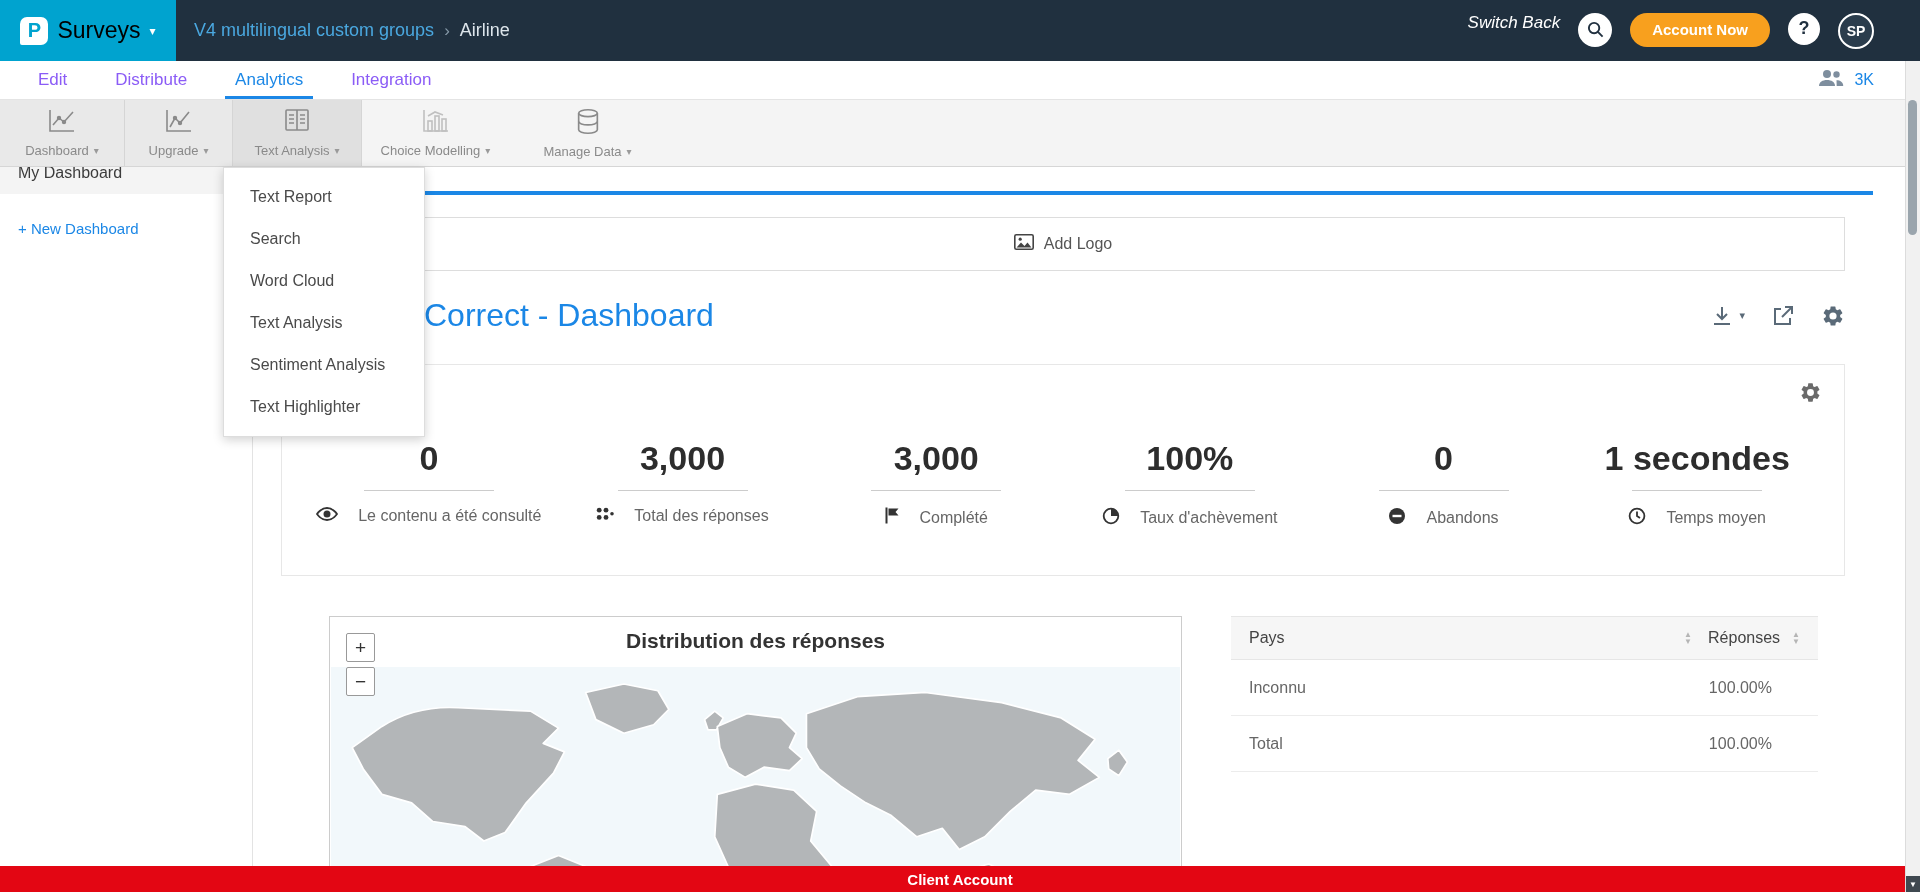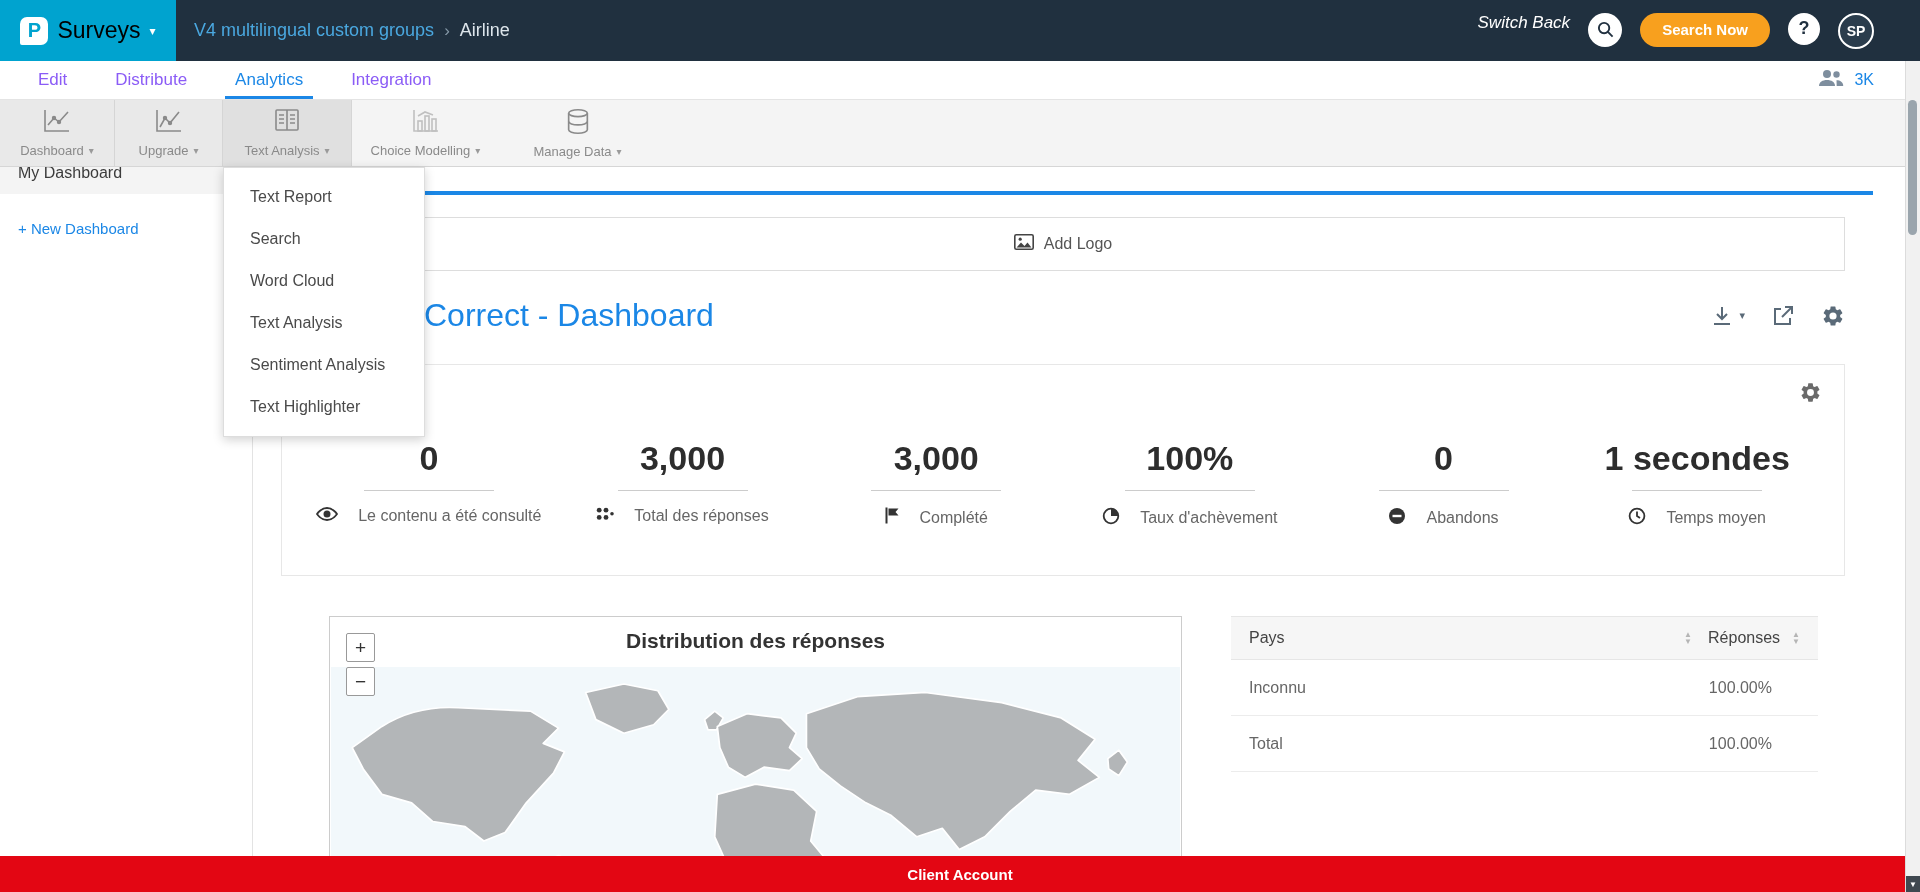--- a/index.html
+++ b/index.html
@@ -48,21 +48,21 @@
   
   .toolbar { position:absolute; top:100px; left:0; width:1920px; height:67px; background:#f4f4f4;
              border-bottom:1px solid #d6d6d6; display:flex; z-index:20; }
   .tool-btn { height:100%; display:flex; flex-direction:column; align-items:center;
               justify-content:center; gap:5px; color:#8a8a8a; cursor:pointer; }
   .tool-btn.block { background:#e9e9e9; border-right:1px solid #d5d5d5; }
   .tool-btn.open { background:#e0e0e0; }
   .tool-btn.dimmed { color:#c0c0c0; }
   .tool-label { font-size:13px; display:flex; align-items:center; gap:5px; color:#8a8a8a; }
   .tool-caret { font-size:10px; color:#9a9a9a; }
-  .w1{width:115px}.w2{width:108px}.w3{width:129px}.w4{width:147px}.w5{width:157px}
+  .w1{width:125px}.w2{width:108px}.w3{width:129px}.w4{width:147px}.w5{width:157px}
 
   
   .menu { position:absolute; top:167px; left:223px; width:202px; background:#fff;
           border:1px solid #ddd; box-shadow:0 3px 10px rgba(0,0,0,.18); z-index:40; padding:8px 0; }
   .menu-item { height:42px; display:flex; align-items:center; padding:0 26px; font-size:16px;
                color:#4a4a4a; cursor:pointer; background:#fff; }
   .menu-item.highlighted { border:2px solid #e0231f; padding:0 24px; }
 
   
   .sidebar { position:absolute; top:152px; left:0; width:253px; bottom:26px; background:#fff;
@@ -111,21 +111,21 @@
            height:44px; display:flex; align-items:center; padding:0 18px; color:#444; }
   .th-spacer { flex:1; }
   .sort { display:flex; flex-direction:column; color:#b5b5b5; font-size:8px; line-height:7px;
           margin-left:12px; cursor:pointer; }
   .th2 { margin-left:16px; }
   .trow { height:56px; display:flex; align-items:center; padding:0 18px;
           border-bottom:1px solid #ececec; color:#666; }
   .tcell-val { margin-left:auto; margin-right:28px; }
 
   
-  .footer { position:absolute; left:0; bottom:0; width:1920px; height:36px; background:#e30613;
+  .footer { position:absolute; left:0; bottom:0; width:1920px; height:26px; background:#e30613;
             color:#fff; font-weight:bold; font-size:15px; display:flex; align-items:center;
             justify-content:center; z-index:50; }
 
   
   .scrollbar { position:absolute; top:61px; right:0; width:15px; bottom:0; background:#f1f1f1;
                border-left:1px solid #dcdcdc; z-index:60; }
   .scroll-thumb { position:absolute; top:39px; left:2px; width:9px; height:135px;
                   background:#9aa5ad; border-radius:5px; cursor:grab; }
   .scroll-down { position:absolute; bottom:0; left:0; width:14px; height:16px; background:#3f4850;
                  color:#fff; font-size:8px; display:flex; align-items:center; justify-content:center;
@@ -146,21 +146,21 @@
     <span class="crumb-current">Airline</span>
   </nav>
   <div class="topbar-right">
     <span class="switch-back">Switch Back</span>
     <span class="search-circle">
       <svg width="17" height="17" viewBox="0 0 18 18" fill="none" stroke="#20303f" stroke-width="2">
           <circle cx="7.5" cy="7.5" r="5.5"></circle>
           <path d="M11.8 11.8L16.5 16.5"></path>
         </svg>
     </span>
-    <button class="upgrade-btn">Search Now</button>
+    <button class="upgrade-btn">Account Now</button>
     <span class="help-circle">?</span>
     <span class="avatar">SP</span>
   </div>
 </header>
 
 <div class="navbar">
   <div class="nav-tabs">
     <div class="nav-tab">Edit</div>
     <div class="nav-tab">Distribute</div>
     <div class="nav-tab active">Analytics</div>

